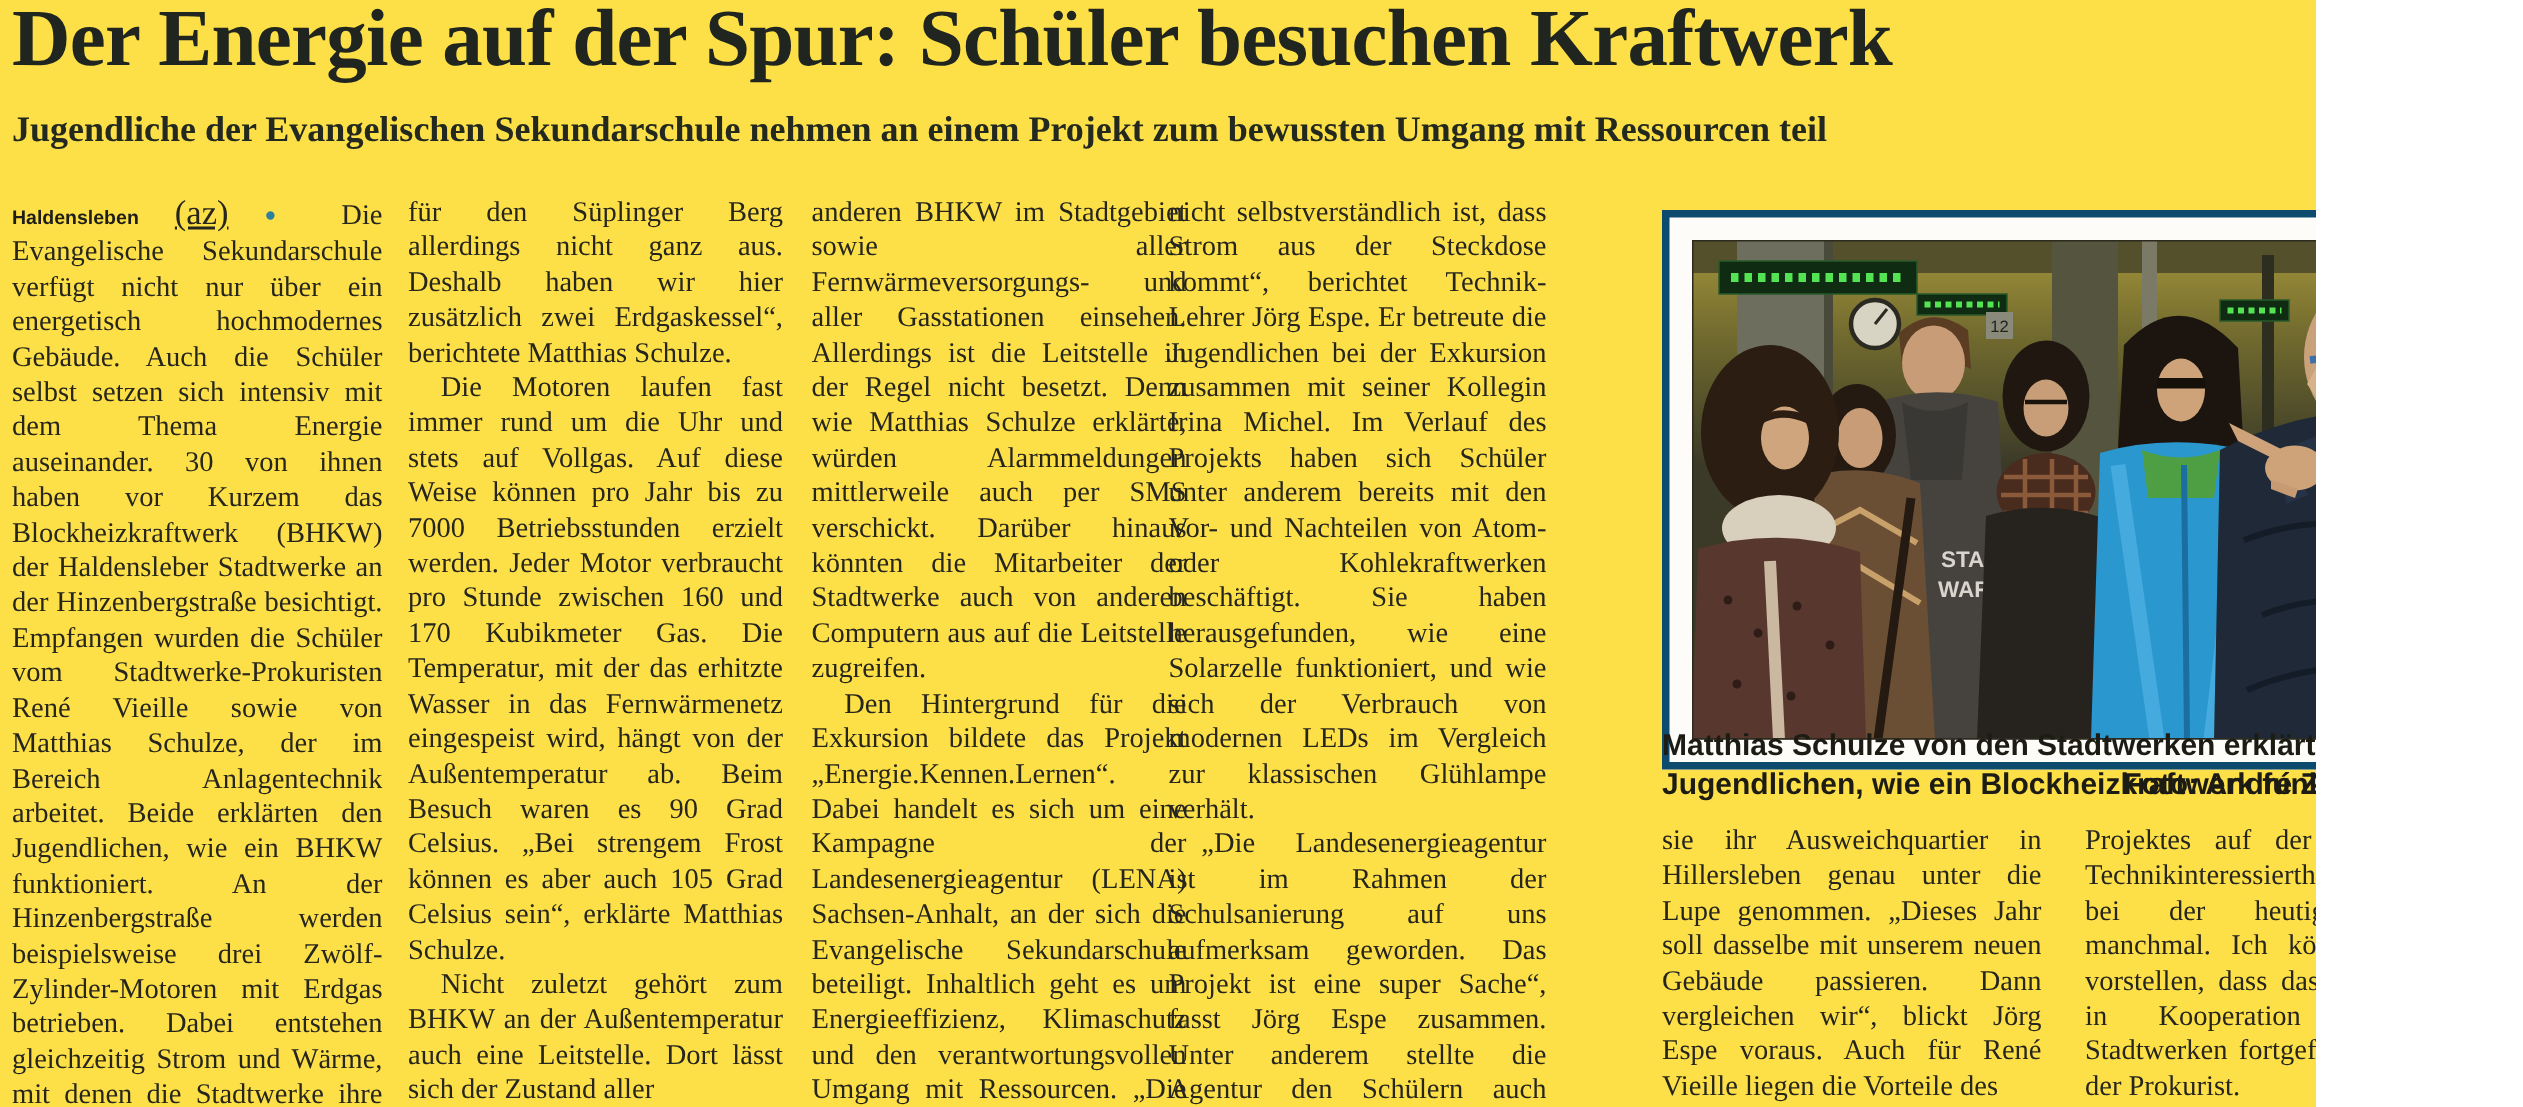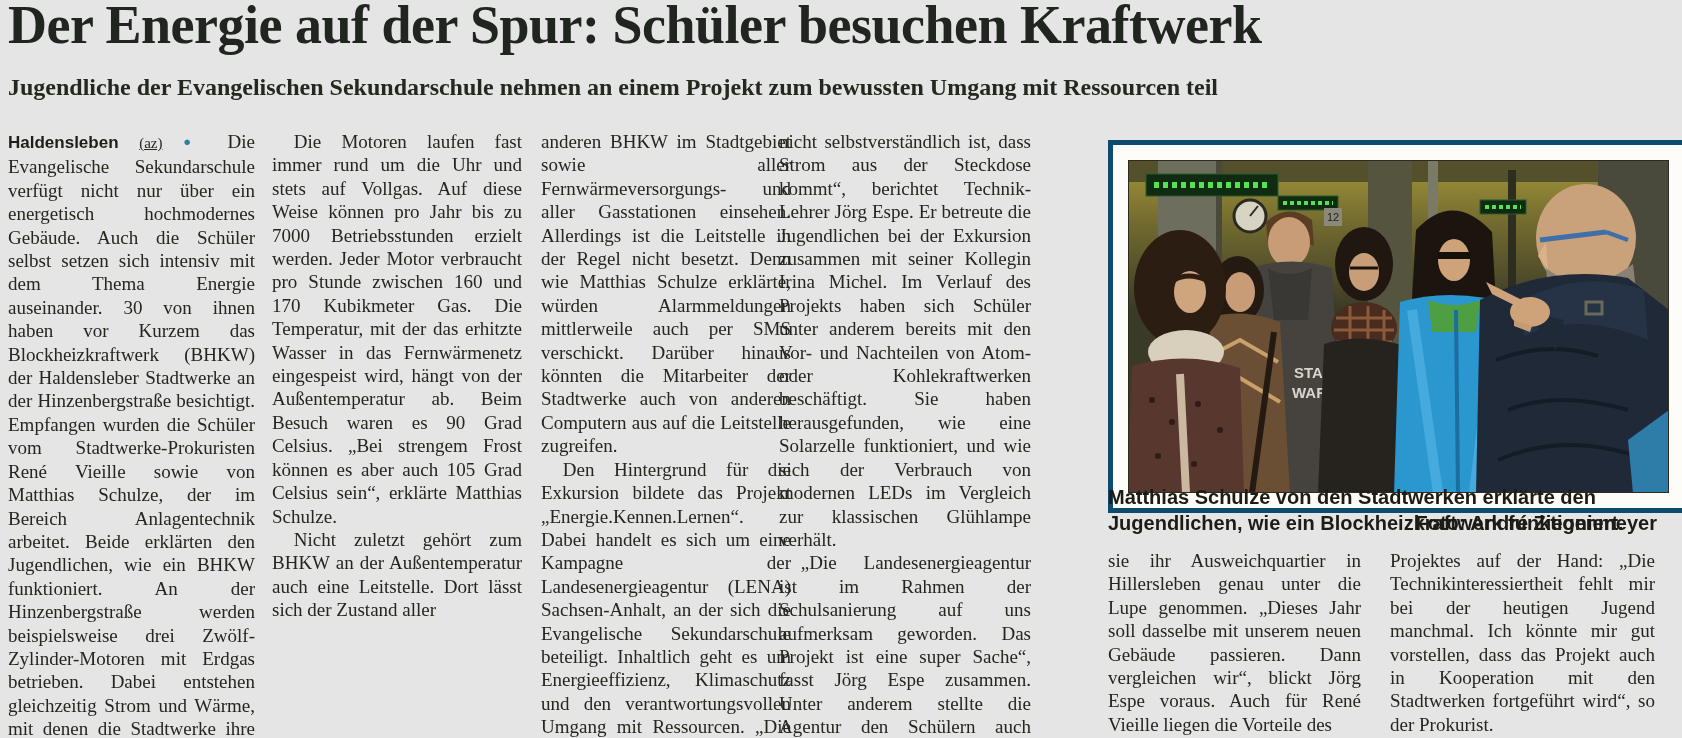--- a/index.html
+++ b/index.html
@@ -1,19 +1,19 @@
 <!DOCTYPE html>
 <html lang="de"><head>
 <meta charset="utf-8">
 <style>
   html,body{margin:0;padding:0;}
   .page{
     position:relative;
-    width:1682px;height:738px;
-    background:#e5e5e5;
+    width:1544px;height:738px;
+    background:#fde047;
     overflow:hidden;
     font-family:"Liberation Serif", serif;
     color:#26251e;
   }
   .headline{
     position:absolute;left:8px;top:-6px;margin:0;
     width:1480px;
     font-family:"Liberation Serif", serif;
     font-size:54px;font-weight:700;
     letter-spacing:-0.5px;
@@ -38,24 +38,24 @@
   .col p{margin:0;}
   .col p.indent{text-indent:1.15em;}
   .col1{left:8px;width:247px;}
   .col2{left:272px;width:250px;}
   .col3{left:541px;width:250px;}
   .col4{left:779px;width:252px;}
   .col6{left:1108px;top:549px;width:253px;height:189px;}
   .col7{left:1390px;top:549px;width:265px;height:189px;}
   .dateline-city{
     font-family:"Liberation Sans", sans-serif;
-    font-weight:700;font-size:17px;
+    font-weight:700;font-size:13px;
     color:#1e1d18;
   }
-  .dateline-abbr{font-size:15px;text-decoration:underline;}
+  .dateline-abbr{font-size:23px;text-decoration:underline;}
   .dateline-bullet{
     color:#2d7fa0;font-size:13px;
     vertical-align:2px;
   }
   .photo-figure{
     position:absolute;left:1108px;top:140px;margin:0;
     width:541px;
   }
   .photo-frame{
     border:5px solid #0c4a6e;
@@ -88,20 +88,21 @@
   <div class="col col1">
     <p>
       <span class="dateline-city">Haldensleben</span>
       <span class="dateline-abbr">(az)</span>
       <span class="dateline-bullet">●</span>
       <span>Die Evangelische Sekundarschule verfügt nicht nur über ein energetisch hochmodernes Gebäude. Auch die Schüler selbst setzen sich intensiv mit dem Thema Energie auseinander. 30 von ihnen haben vor Kurzem das Blockheizkraftwerk (BHKW) der Haldensleber Stadtwerke an der Hinzenbergstraße besichtigt. Empfangen wurden die Schüler vom Stadtwerke-Prokuristen René Vieille sowie von Matthias Schulze, der im Bereich Anlagentechnik arbeitet. Beide erklärten den Jugendlichen, wie ein BHKW funktioniert. An der Hinzenbergstraße werden beispielsweise drei Zwölf-Zylinder-Motoren mit Erdgas betrieben. Dabei entstehen gleichzeitig Strom und Wärme, mit denen die Stadtwerke ihre Kunden auf dem Süplinger Berg beliefern. „Die Wärme reicht</span>
     </p>
   </div>
 
   <div class="col col2">
+    <p>für den Süplinger Berg allerdings nicht ganz aus. Deshalb haben wir hier zusätzlich zwei Erdgaskessel“, berichtete Matthias Schulze.</p>
     <p class="indent">Die Motoren laufen fast immer rund um die Uhr und stets auf Vollgas. Auf diese Weise können pro Jahr bis zu 7000 Betriebsstunden erzielt werden. Jeder Motor verbraucht pro Stunde zwischen 160 und 170 Kubikmeter Gas. Die Temperatur, mit der das erhitzte Wasser in das Fernwärmenetz eingespeist wird, hängt von der Außentemperatur ab. Beim Besuch waren es 90 Grad Celsius. „Bei strengem Frost können es aber auch 105 Grad Celsius sein“, erklärte Matthias Schulze.</p>
     <p class="indent">Nicht zuletzt gehört zum BHKW an der Außentemperatur auch eine Leitstelle. Dort lässt sich der Zustand aller</p>
   </div>
 
   <div class="col col3">
     <p>anderen BHKW im Stadtgebiet sowie aller Fernwärmeversorgungs- und aller Gasstationen einsehen. Allerdings ist die Leitstelle in der Regel nicht besetzt. Denn wie Matthias Schulze erklärte, würden Alarmmeldungen mittlerweile auch per SMS verschickt. Darüber hinaus könnten die Mitarbeiter der Stadtwerke auch von anderen Computern aus auf die Leitstelle zugreifen.</p>
     <p class="indent">Den Hintergrund für die Exkursion bildete das Projekt „Energie.Kennen.Lernen“. Dabei handelt es sich um eine Kampagne der Landesenergieagentur (LENA) Sachsen-Anhalt, an der sich die Evangelische Sekundarschule beteiligt. Inhaltlich geht es um Energieeffizienz, Klimaschutz und den verantwortungsvollen Umgang mit Ressourcen. „Die Schüler sollen merken, dass es</p>
   </div>
 
   <div class="col col4">

